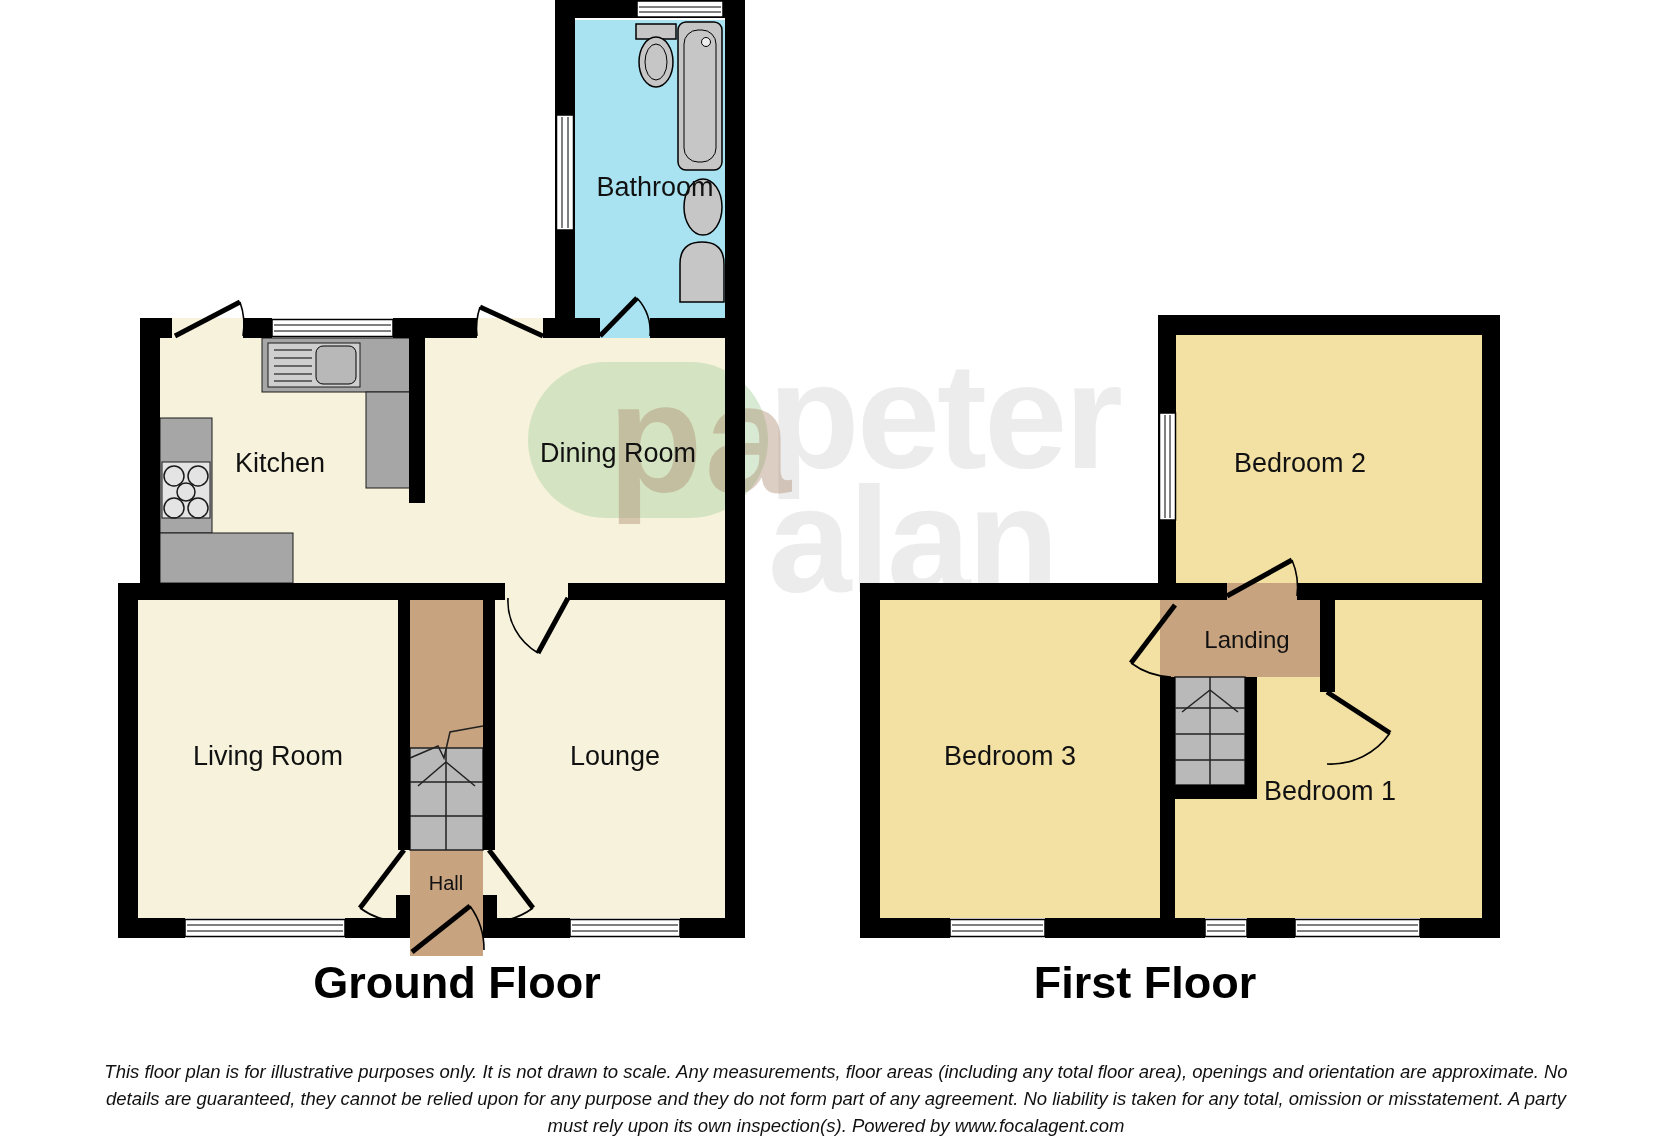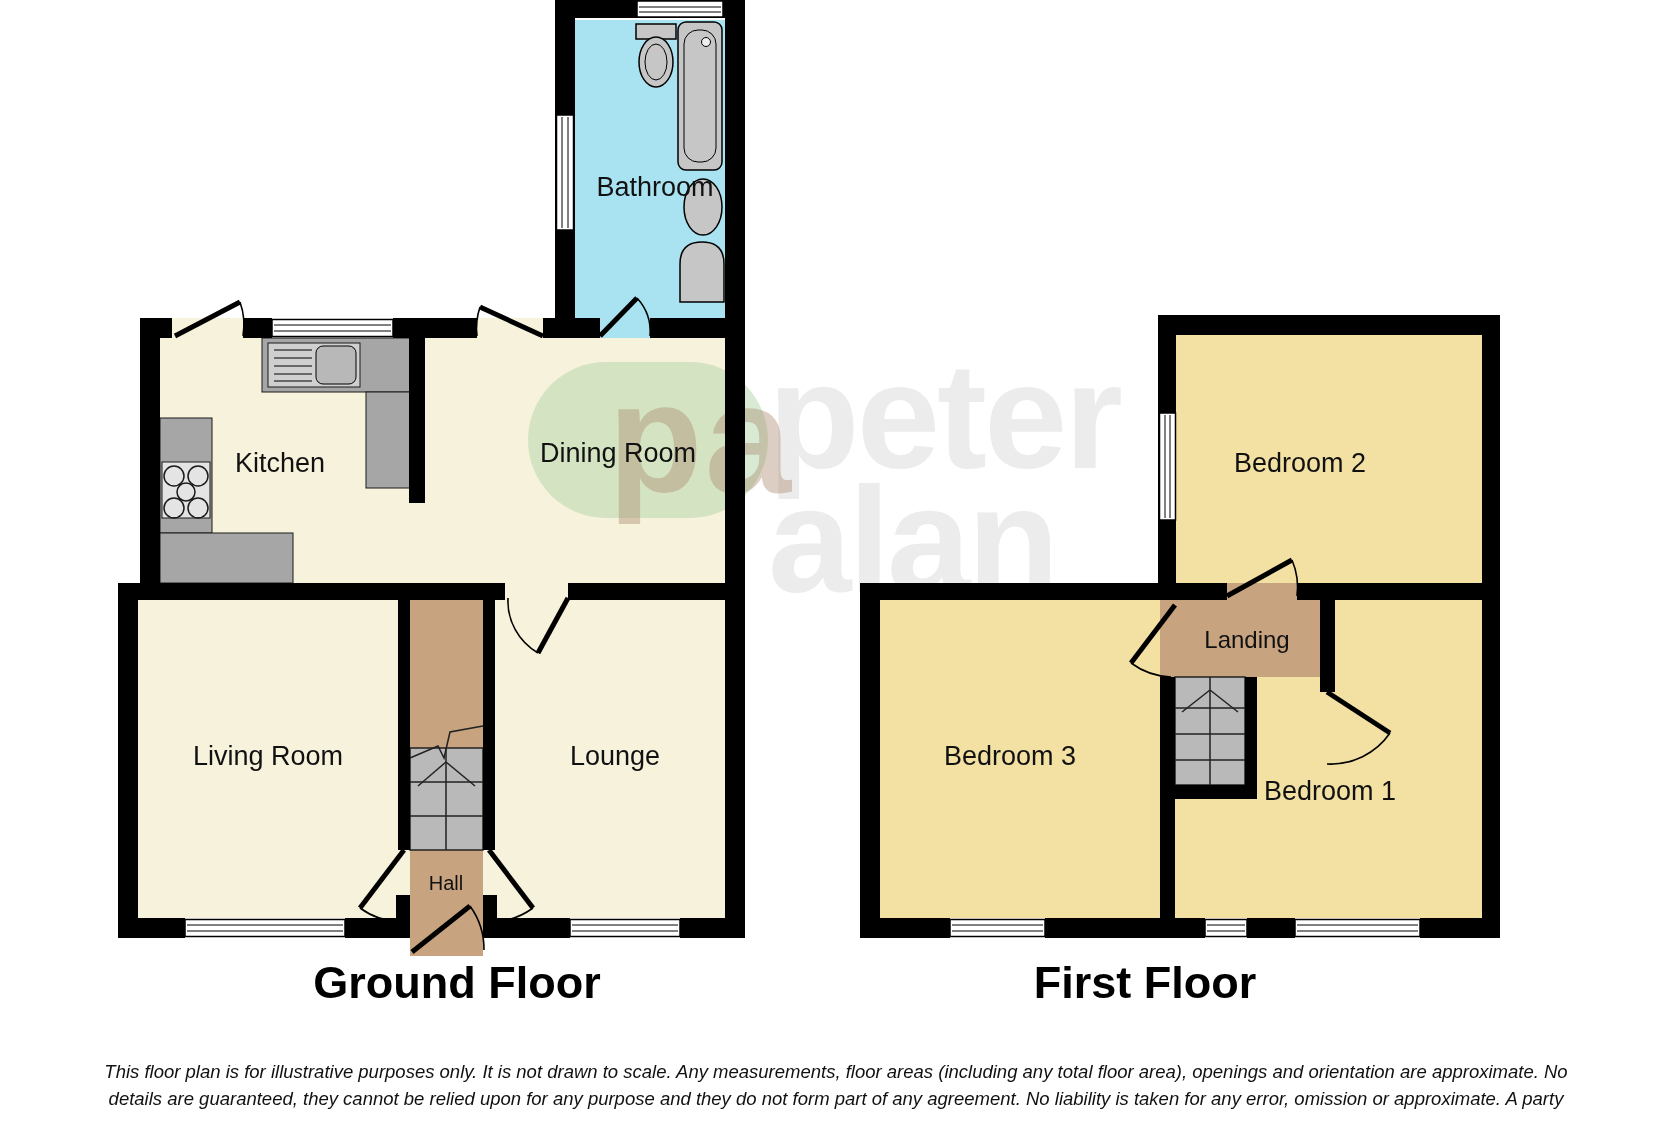--- a/index.html
+++ b/index.html
@@ -279,15 +279,16 @@
     <text class="roomlabel" x="1300" y="472">Bedroom 2</text>
     <text class="roomlabel" x="1010" y="765">Bedroom 3</text>
     <text class="roomlabel" x="1330" y="800">Bedroom 1</text>
     <text class="medlabel" x="1247" y="648">Landing</text>
     <text class="floortitle" x="1145" y="998">First Floor</text>
   </g>
 </svg>
 
   <div class="disclaimer">
     <div>This floor plan is for illustrative purposes only. It is not drawn to scale. Any measurements, floor areas (including any total floor area), openings and orientation are approximate. No</div>
-    <div>details are guaranteed, they cannot be relied upon for any purpose and they do not form part of any agreement. No liability is taken for any error, omission or approximate. A party</div>
+    <div>details are guaranteed, they cannot be relied upon for any purpose and they do not form part of any agreement. No liability is taken for any total, omission or misstatement. A party</div>
+    <div>must rely upon its own inspection(s). Powered by www.focalagent.com</div>
   </div>
 </div>
 
 </body></html>

